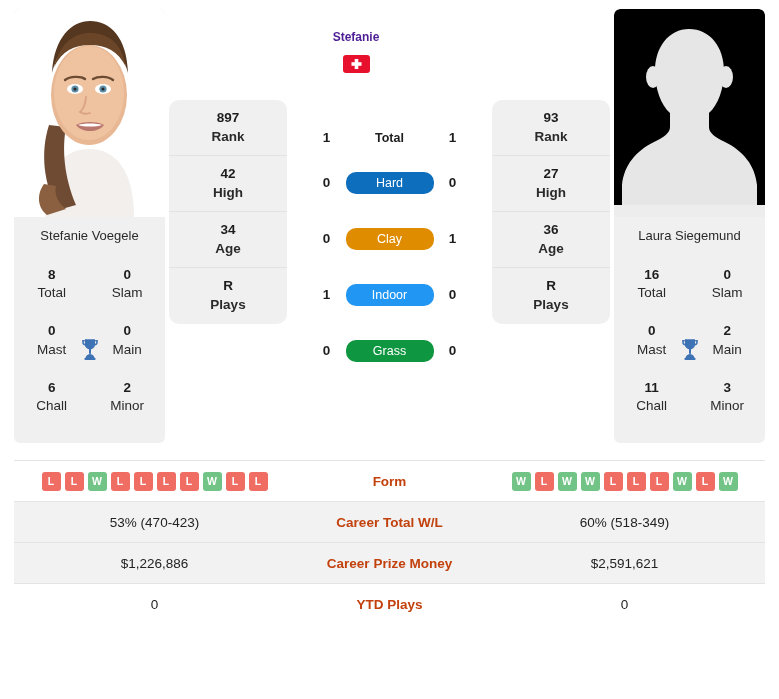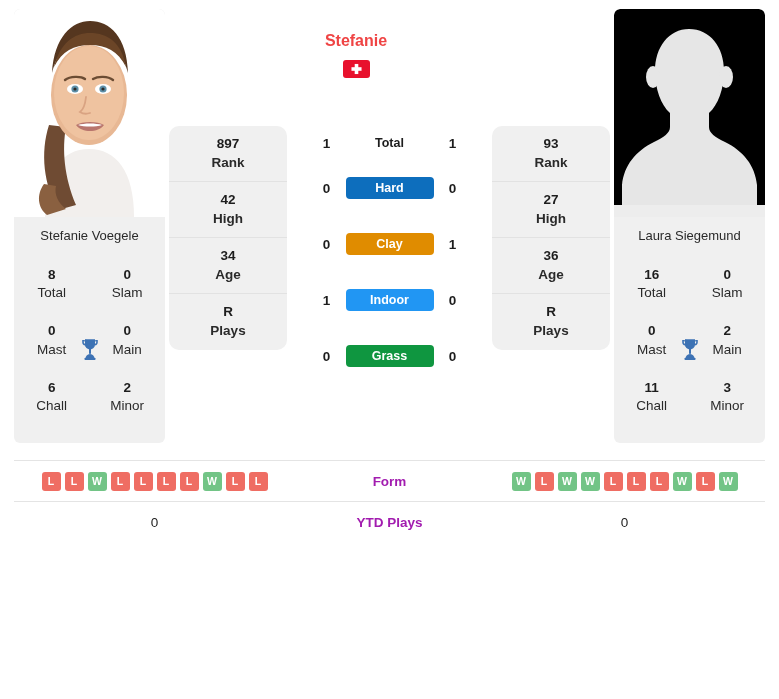--- a/index.html
+++ b/index.html
@@ -61,21 +61,21 @@
     transform: translate(-50%, -42%);
     pointer-events: none;
   }
 
   
   .stat-col {
     width: 118px;
     flex: 0 0 118px;
     background: #f0f0f0;
     border-radius: 10px;
-    margin-top: 117px;
+    margin-top: 91px;
     overflow: hidden;
   }
   .stat-cell {
     height: 56px;
     display: flex;
     flex-direction: column;
     align-items: center;
     justify-content: center;
     border-bottom: 1px solid #e2e2e2;
   }
@@ -91,23 +91,23 @@
     align-items: stretch;
     padding: 0 6px;
   }
   .names-row {
     display: flex;
     justify-content: space-between;
     align-items: flex-start;
   }
   .name-block { width: 118px; text-align: center; padding-top: 21px; }
   .name-block .nm {
-    font-size: 16px;
+    font-size: 12px;
     font-weight: bold;
-    color: #ef4444;
+    color: #4c1d95;
     line-height: 1.33;
   }
   .flag {
     width: 27px; height: 18px;
     margin: 9px auto 0 auto;
     border-radius: 3px;
     overflow: hidden;
     display: block;
   }
   .flag svg { display: block; width: 100%; height: 100%; }
@@ -126,23 +126,23 @@
     font-size: 13.5px;
     font-weight: bold;
     color: #1d1d1d;
   }
   .surface-badge {
     width: 88px;
     height: 22px;
     line-height: 22px;
     text-align: center;
     font-size: 12.5px;
-    font-weight: bold;
+    font-weight: normal;
     color: #ffffff;
-    border-radius: 4px;
+    border-radius: 10px;
   }
   .surface-total {
     width: 88px;
     text-align: center;
     font-size: 12.5px;
     font-weight: bold;
     color: #1d1d1d;
   }
 
   
@@ -157,21 +157,21 @@
   .cmp-table td {
     height: 41px;
     text-align: center;
     vertical-align: middle;
     font-size: 13.5px;
     color: #232323;
   }
   .cmp-table td.mid {
     font-weight: bold;
     font-size: 13.5px;
-    color: #a21caf;
+    color: #c2410c;
     width: 189px;
   }
   .form-strip {
     display: flex;
     justify-content: center;
     gap: 4px;
   }
   .form-badge {
     width: 19px; height: 19px;
     line-height: 19px;
@@ -413,19 +413,29 @@
             <span class="form-badge form-W">W</span>
             <span class="form-badge form-L">L</span>
             <span class="form-badge form-L">L</span>
             <span class="form-badge form-L">L</span>
             <span class="form-badge form-W">W</span>
             <span class="form-badge form-L">L</span>
             <span class="form-badge form-W">W</span>
           </div>
       </td>
     </tr>
+    <tr class="shaded">
+      <td>53% (470-423)</td>
+      <td class="mid">Career Total W/L</td>
+      <td>60% (518-349)</td>
+    </tr>
+    <tr class="shaded">
+      <td>$1,226,886</td>
+      <td class="mid">Career Prize Money</td>
+      <td>$2,591,621</td>
+    </tr>
     <tr>
       <td>0</td>
       <td class="mid">YTD Plays</td>
       <td>0</td>
     </tr>
   </tbody>
 </table>
 
 </body></html>

